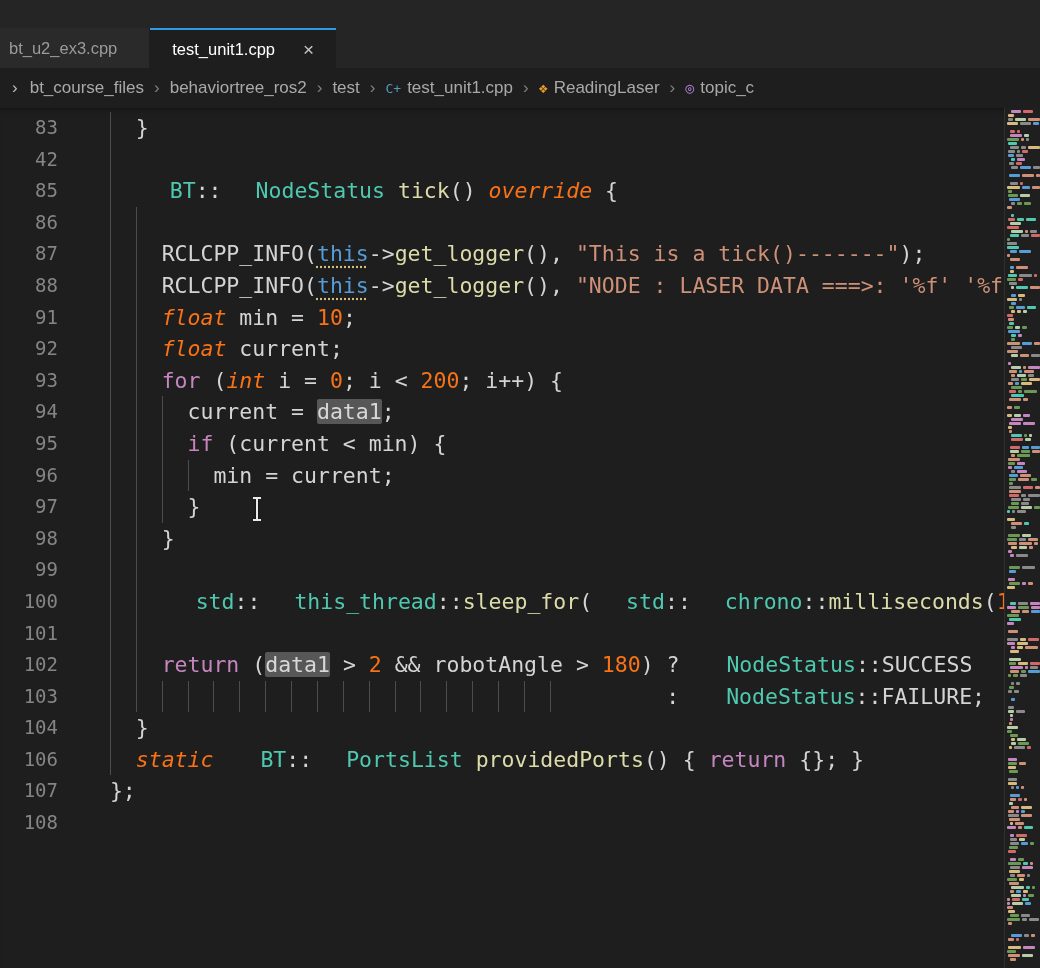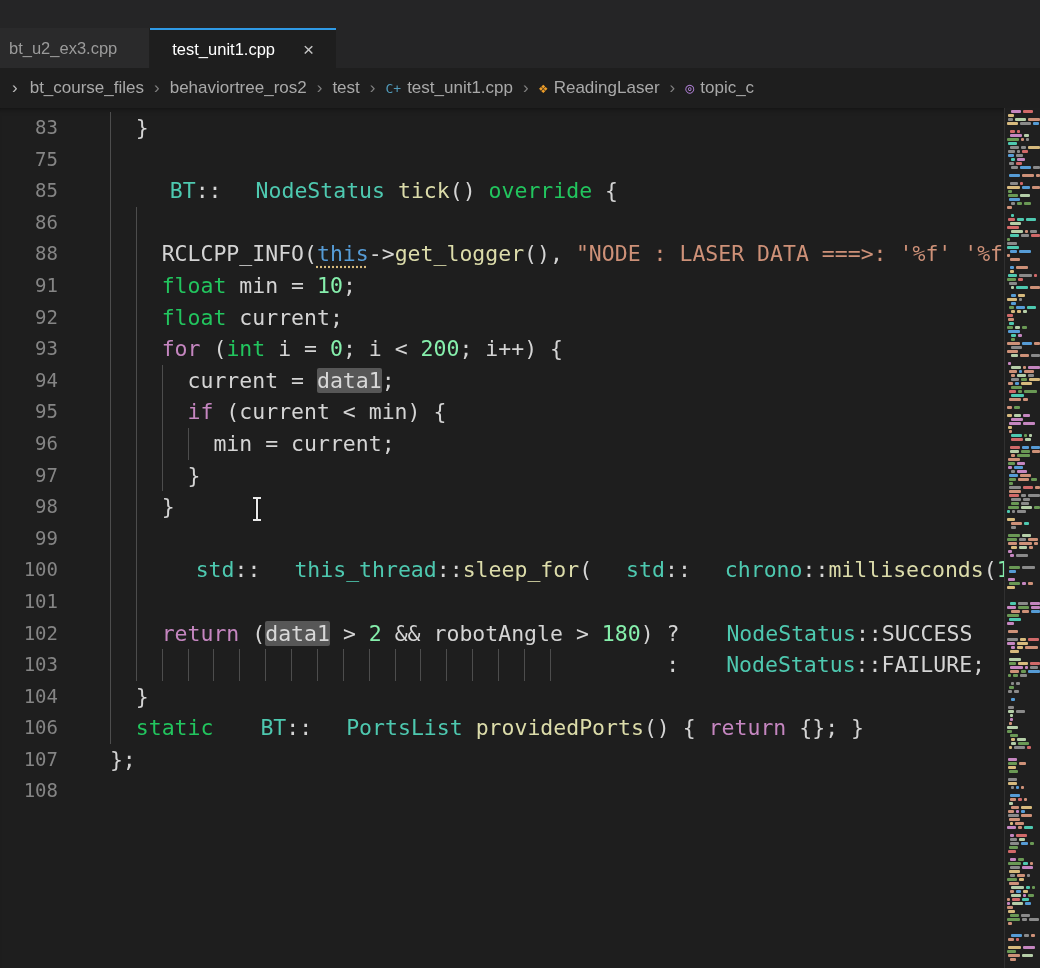--- a/index.html
+++ b/index.html
@@ -28,26 +28,26 @@
   
   .editor { height:860px; display:flex; background:#1e1e1e; overflow:hidden;
             box-shadow: inset 0 6px 6px -6px rgba(0,0,0,.6); }
   .code-pane { flex:1; overflow:hidden; padding-top:4px; position:relative; cursor:text; }
   .line { display:flex; height:31.6px; line-height:31.6px; white-space:pre;
           font-family:"DejaVu Sans Mono",monospace; font-size:21.5px; }
   .lnum { flex:0 0 58px; text-align:right; color:#858585; font-size:19px; cursor:pointer; }
   .ltext { margin-left:26px; color:#d4d4d4; }
 
   .d  { color:#d4d4d4; }
-  .k  { color:#22c55e; }
+  .k  { color:#f97316;font-style:italic; }
   .kc { color:#c586c0; }
   .t  { color:#4ec9b0;margin-left:34px; }
   .f  { color:#dcdcaa; }
   .s  { color:#ce9178; }
-  .n  { color:#86efac;text-align:right; }
+  .n  { color:#f97316;text-align:right; }
   .cm { color:#6a9955; }
   .th { color:#569cd6; text-decoration:underline dotted #d7ba7d; text-underline-offset:5px; }
   .hl { color:#d8d8d8; background:#575757; border-radius:2px; }
   .gd { display:inline-block; width:2ch; height:31.6px; vertical-align:top;
         box-shadow:inset 1px 0 0 #4d4d4d; }
 
   
   .ibeam { position:absolute; left:250px; top:388px; width:13px; height:26px; pointer-events:none; z-index:5; }
   .ibeam::before { content:""; position:absolute; left:5.5px; top:2px; bottom:2px; width:2px;
                    background:#e9e9e9; box-shadow:0 0 2px rgba(0,0,0,.9); }
@@ -102,23 +102,24 @@
     <span class="crumb">
       <span class="ic mth">◎</span>
       <span>topic_c</span>
     </span>
   </div>
 
   <div class="editor">
     <div class="code-pane">
       <div>
           <div class="line"><div class="lnum">83</div><div class="ltext"><span class="d">  </span><span class="gd"></span><span class="d">}</span></div></div>
-          <div class="line"><div class="lnum">75</div><div class="ltext"><span class="d">  </span><span class="gd"></span></div></div>
+          <div class="line"><div class="lnum">42</div><div class="ltext"><span class="d">  </span><span class="gd"></span></div></div>
           <div class="line"><div class="lnum">85</div><div class="ltext"><span class="d">  </span><span class="gd"></span><span class="t">BT</span><span class="d">::</span><span class="t">NodeStatus</span><span class="d"> </span><span class="f">tick</span><span class="d">() </span><span class="k">override</span><span class="d"> {</span></div></div>
           <div class="line"><div class="lnum">86</div><div class="ltext"><span class="d">  </span><span class="gd"></span><span class="gd"></span></div></div>
+          <div class="line"><div class="lnum">87</div><div class="ltext"><span class="d">  </span><span class="gd"></span><span class="gd"></span><span class="d">RCLCPP_INFO(</span><span class="th">this</span><span class="d">-&gt;</span><span class="f">get_logger</span><span class="d">(), </span><span class="s">"This is a tick()-------"</span><span class="d">);</span></div></div>
           <div class="line"><div class="lnum">88</div><div class="ltext"><span class="d">  </span><span class="gd"></span><span class="gd"></span><span class="d">RCLCPP_INFO(</span><span class="th">this</span><span class="d">-&gt;</span><span class="f">get_logger</span><span class="d">(), </span><span class="s">"NODE : LASER DATA ===&gt;: '%f' '%f'</span></div></div>
           <div class="line"><div class="lnum">91</div><div class="ltext"><span class="d">  </span><span class="gd"></span><span class="gd"></span><span class="k">float</span><span class="d"> min = </span><span class="n">10</span><span class="d">;</span></div></div>
           <div class="line"><div class="lnum">92</div><div class="ltext"><span class="d">  </span><span class="gd"></span><span class="gd"></span><span class="k">float</span><span class="d"> current;</span></div></div>
           <div class="line"><div class="lnum">93</div><div class="ltext"><span class="d">  </span><span class="gd"></span><span class="gd"></span><span class="kc">for</span><span class="d"> (</span><span class="k">int</span><span class="d"> i = </span><span class="n">0</span><span class="d">; i &lt; </span><span class="n">200</span><span class="d">; i++) {</span></div></div>
           <div class="line"><div class="lnum">94</div><div class="ltext"><span class="d">  </span><span class="gd"></span><span class="gd"></span><span class="gd"></span><span class="d">current = </span><span class="hl">data1</span><span class="d">;</span></div></div>
           <div class="line"><div class="lnum">95</div><div class="ltext"><span class="d">  </span><span class="gd"></span><span class="gd"></span><span class="gd"></span><span class="kc">if</span><span class="d"> (current &lt; min) {</span></div></div>
           <div class="line"><div class="lnum">96</div><div class="ltext"><span class="d">  </span><span class="gd"></span><span class="gd"></span><span class="gd"></span><span class="gd"></span><span class="d">min = current;</span></div></div>
           <div class="line"><div class="lnum">97</div><div class="ltext"><span class="d">  </span><span class="gd"></span><span class="gd"></span><span class="gd"></span><span class="d">}</span></div></div>
           <div class="line"><div class="lnum">98</div><div class="ltext"><span class="d">  </span><span class="gd"></span><span class="gd"></span><span class="d">}</span></div></div>
           <div class="line"><div class="lnum">99</div><div class="ltext"><span class="d">  </span><span class="gd"></span><span class="gd"></span></div></div>

